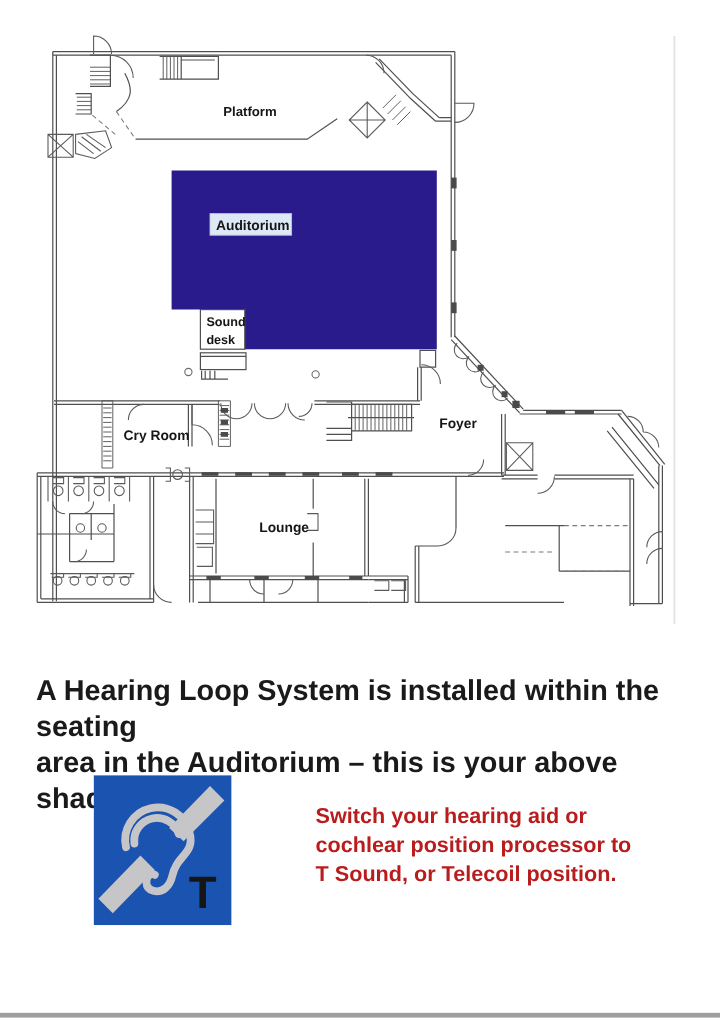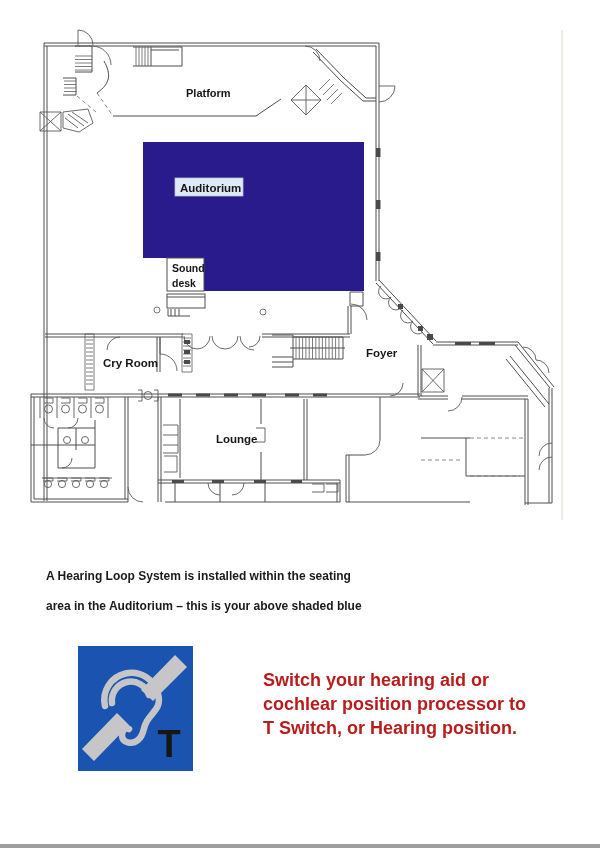--- a/index.html
+++ b/index.html
@@ -1,22 +1,22 @@
 <!DOCTYPE html>
 <html><head>
 <meta charset="utf-8">
 <style>
   html,body{margin:0;padding:0;background:#fff;}
   .page{position:relative;width:600px;height:850px;background:#ffffff;overflow:hidden;
         font-family:"Liberation Sans",sans-serif;}
   .floorplan{position:absolute;left:0;top:0;width:520px;height:530px;}
   .floorplan svg{display:block;}
   svg text{font-family:"Liberation Sans",sans-serif;font-weight:bold;fill:#161616;}
-  .caption{position:absolute;left:46px;top:561px;width:520px;
-           font-size:12px;font-weight:bold;color:#1a1a1a;line-height:30px;letter-spacing:0;}
+  .caption{position:absolute;left:30px;top:561px;width:520px;
+           font-size:24px;font-weight:bold;color:#1a1a1a;line-height:30px;letter-spacing:0;}
   .loop-icon{position:absolute;left:78px;top:646px;width:115px;height:125px;}
   .loop-text{position:absolute;left:263px;top:668px;width:300px;
              font-size:18px;font-weight:bold;color:#b91c1c;line-height:24px;}
   .bottom-bar{position:absolute;left:0;top:844px;width:600px;height:4px;background:#9e9ea1;}
 </style>
 </head>
 <body>
 
 <div class="page">
 
@@ -196,17 +196,17 @@
         <path d="M27,60 A27,27 0 0 1 80,48 C84,62 74,66 69,75 C64,83 67,88 60,94 C54,99 44,97 44,89 C44,84 48,81 51,83"></path>
         <path d="M34,57 A19,19 0 0 1 71,49"></path>
       </g>
       <text x="91" y="111" text-anchor="middle" font-size="38" font-weight="bold" fill="#c6c6c9">T</text>
     </svg>
   </div>
 
   <div class="loop-text">
     <div>Switch your hearing aid or</div>
     <div>cochlear position processor to</div>
-    <div>T Switch, or Hearing position.</div>
+    <div>T Sound, or Telecoil position.</div>
   </div>
 
   <div class="bottom-bar"></div>
 </div>
 
 </body></html>

